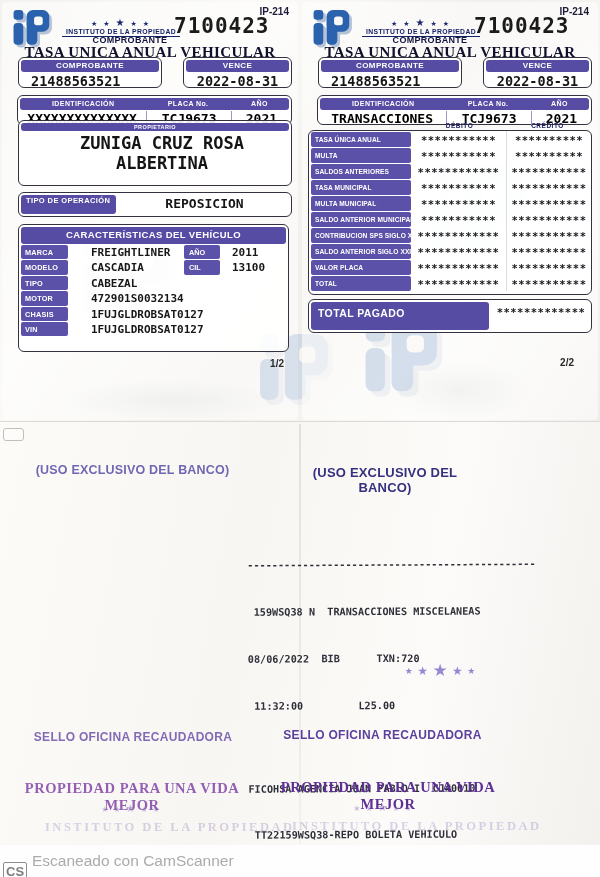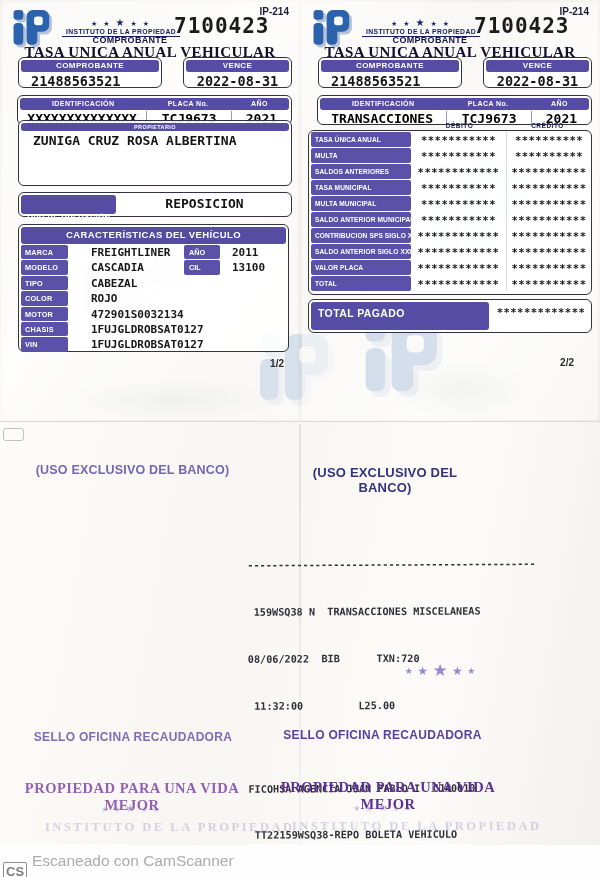--- a/index.html
+++ b/index.html
@@ -179,26 +179,26 @@
         </div>
         <div class="id-vals mono" style="font-size:13px;font-weight:bold;">
           <div style="width:47%;">XXXXXXXXXXXXXX</div>
           <div style="width:31%;border-left:1px solid #9b97c4;">TCJ9673</div>
           <div style="width:22%;border-left:1px solid #9b97c4;">2021</div>
         </div>
       </div>
 
       <div class="r-box" style="left:16px;top:118px;width:274px;height:66px;">
         <div class="p-bar" style="height:8px;font-size:5.5px;line-height:8px;">PROPIETARIO</div>
-        <div class="mono" style="font-size:13px;font-weight:bold;padding:2px 0 0 14px;color:#151515;">ZUNIGA CRUZ ROSA ALBERTINA</div>
+        <div class="mono" style="font-size:17px;font-weight:bold;padding:2px 0 0 14px;color:#151515;text-align:center;">ZUNIGA CRUZ ROSA ALBERTINA</div>
       </div>
 
       <div class="r-box" style="left:16px;top:190px;width:274px;height:25px;">
         <div style="display:flex;height:100%;align-items:stretch;">
-          <div class="p-bar" style="width:95px;margin:2px;font-size:7.5px;padding-top:18px;text-align:left;padding-left:5px;">TIPO DE OPERACIÓN</div>
+          <div class="p-bar" style="width:95px;margin:2px;font-size:7.5px;padding-top:1px;text-align:left;padding-left:5px;">TIPO DE OPERACIÓN</div>
           <div class="mono" style="flex:1;text-align:center;font-size:13px;font-weight:bold;padding-top:3px;color:#151515;">REPOSICION</div>
         </div>
       </div>
 
       <div class="r-box" style="left:16px;top:222px;width:271px;height:128px;">
         <div class="p-bar v-header">CARACTERÍSTICAS DEL VEHÍCULO</div>
         <div class="v-row">
           <div class="v-label">MARCA</div>
           <div class="v-val">FREIGHTLINER</div>
           <div class="v-label2">AÑO</div>
@@ -206,24 +206,20 @@
         </div>
         <div class="v-row">
           <div class="v-label">MODELO</div>
           <div class="v-val">CASCADIA</div>
           <div class="v-label2">CIL</div>
           <div class="v-val2">13100</div>
         </div>
         <div class="v-row">
           <div class="v-label">TIPO</div>
           <div class="v-val">CABEZAL</div>
-        </div>
-        <div class="v-row">
-          <div class="v-label">COLOR</div>
-          <div class="v-val">ROJO</div>
         </div>
         <div class="v-row">
           <div class="v-label">MOTOR</div>
           <div class="v-val">472901S0032134</div>
         </div>
         <div class="v-row">
           <div class="v-label">CHASIS</div>
           <div class="v-val">1FUJGLDROBSAT0127</div>
         </div>
         <div class="v-row">

